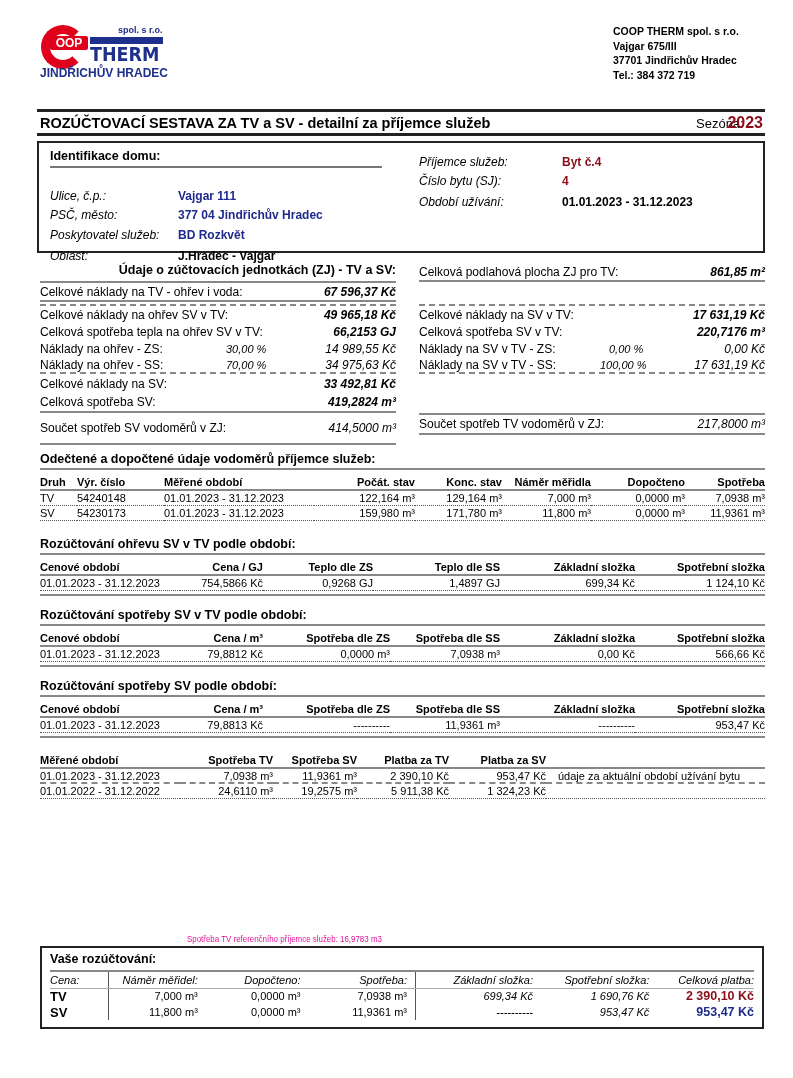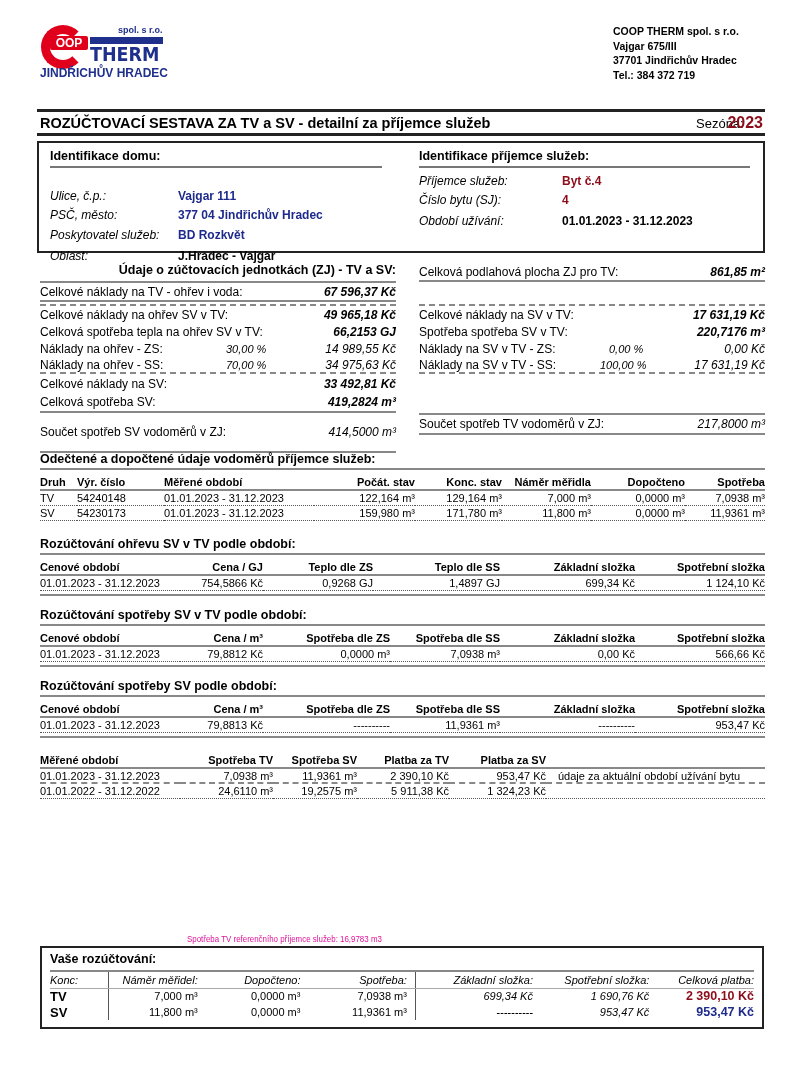--- a/index.html
+++ b/index.html
@@ -107,21 +107,20 @@
         <span class="lb" style="width:128px">Poskytovatel služeb:</span>
         <span class="vl blue">BD Rozkvět</span>
       </div>
       <div class="idrow" style="height:22px">
         <span class="lb" style="width:128px">Oblast:</span>
         <span class="vl">J.Hradec - Vajgar</span>
       </div>
     </div>
   </div>
   <div class="idcol" style="left:380px;width:331px;">
-    <div class="hd">Identifikace příjemce služeb:</div>
     <div style="padding-top:3px;">
       <div class="idrow">
         <span class="lb" style="width:143px">Příjemce služeb:</span>
         <span class="vl red">Byt č.4</span>
       </div>
       <div class="idrow">
         <span class="lb" style="width:143px">Číslo bytu (SJ):</span>
         <span class="vl red">4</span>
       </div>
       <div class="idrow" style="height:22px">
@@ -158,39 +157,39 @@
     <span class="v nb it">34 975,63 Kč</span>
   </div>
   <div class="line" style="height:19px">
     <span>Celkové náklady na SV:</span>
     <span class="v">33 492,81 Kč</span>
   </div>
   <div class="line solid" style="height:20px">
     <span>Celková spotřeba SV:</span>
     <span class="v">419,2824 m³</span>
   </div>
-  <div class="line solid" style="height:40px">
+  <div class="line solid" style="height:32px">
     <span>Součet spotřeb SV vodoměrů v ZJ:</span>
     <span class="v nb it">414,5000 m³</span>
   </div>
 </div>
 
 <div class="abs" style="left:419px;top:263px;width:346px;">
   <div class="line solid" style="height:19px;">
     <span>Celková podlahová plocha ZJ pro TV:</span>
     <span class="v">861,85 m²</span>
   </div>
   <div style="height:22px;"></div>
   <div style="border-top:2px dashed #888;"></div>
   <div class="line">
     <span>Celkové náklady na SV v TV:</span>
     <span class="v">17 631,19 Kč</span>
   </div>
   <div class="line">
-    <span>Spotřeba spotřeba SV v TV:</span>
+    <span>Celková spotřeba SV v TV:</span>
     <span class="v">220,7176 m³</span>
   </div>
   <div class="line">
     <span>Náklady na SV v TV - ZS:</span>
     <span class="p" style="left:190px">0,00 %</span>
     <span class="v nb it">0,00 Kč</span>
   </div>
   <div class="line dashed">
     <span>Náklady na SV v TV - SS:</span>
     <span class="p" style="left:181px">100,00 %</span>
@@ -398,21 +397,21 @@
         <col style="width:60px">
         <col style="width:100px">
         <col style="width:105px">
         <col style="width:110px">
         <col style="width:130px">
         <col style="width:120px">
         <col style="width:100px">
       </colgroup>
     <tbody>
         <tr>
-      <th class="l dr">Konc:</th>
+      <th class="l dr">Cena:</th>
       <th>Náměr měřidel:</th>
       <th>Dopočteno:</th>
       <th class="sep">Spotřeba:</th>
       <th>Základní složka:</th>
       <th>Spotřební složka:</th>
       <th style="padding-right:0">Celková platba:</th>
     </tr>
     <tr>
       <td class="dr">TV</td>
       <td>7,000 m³</td>

